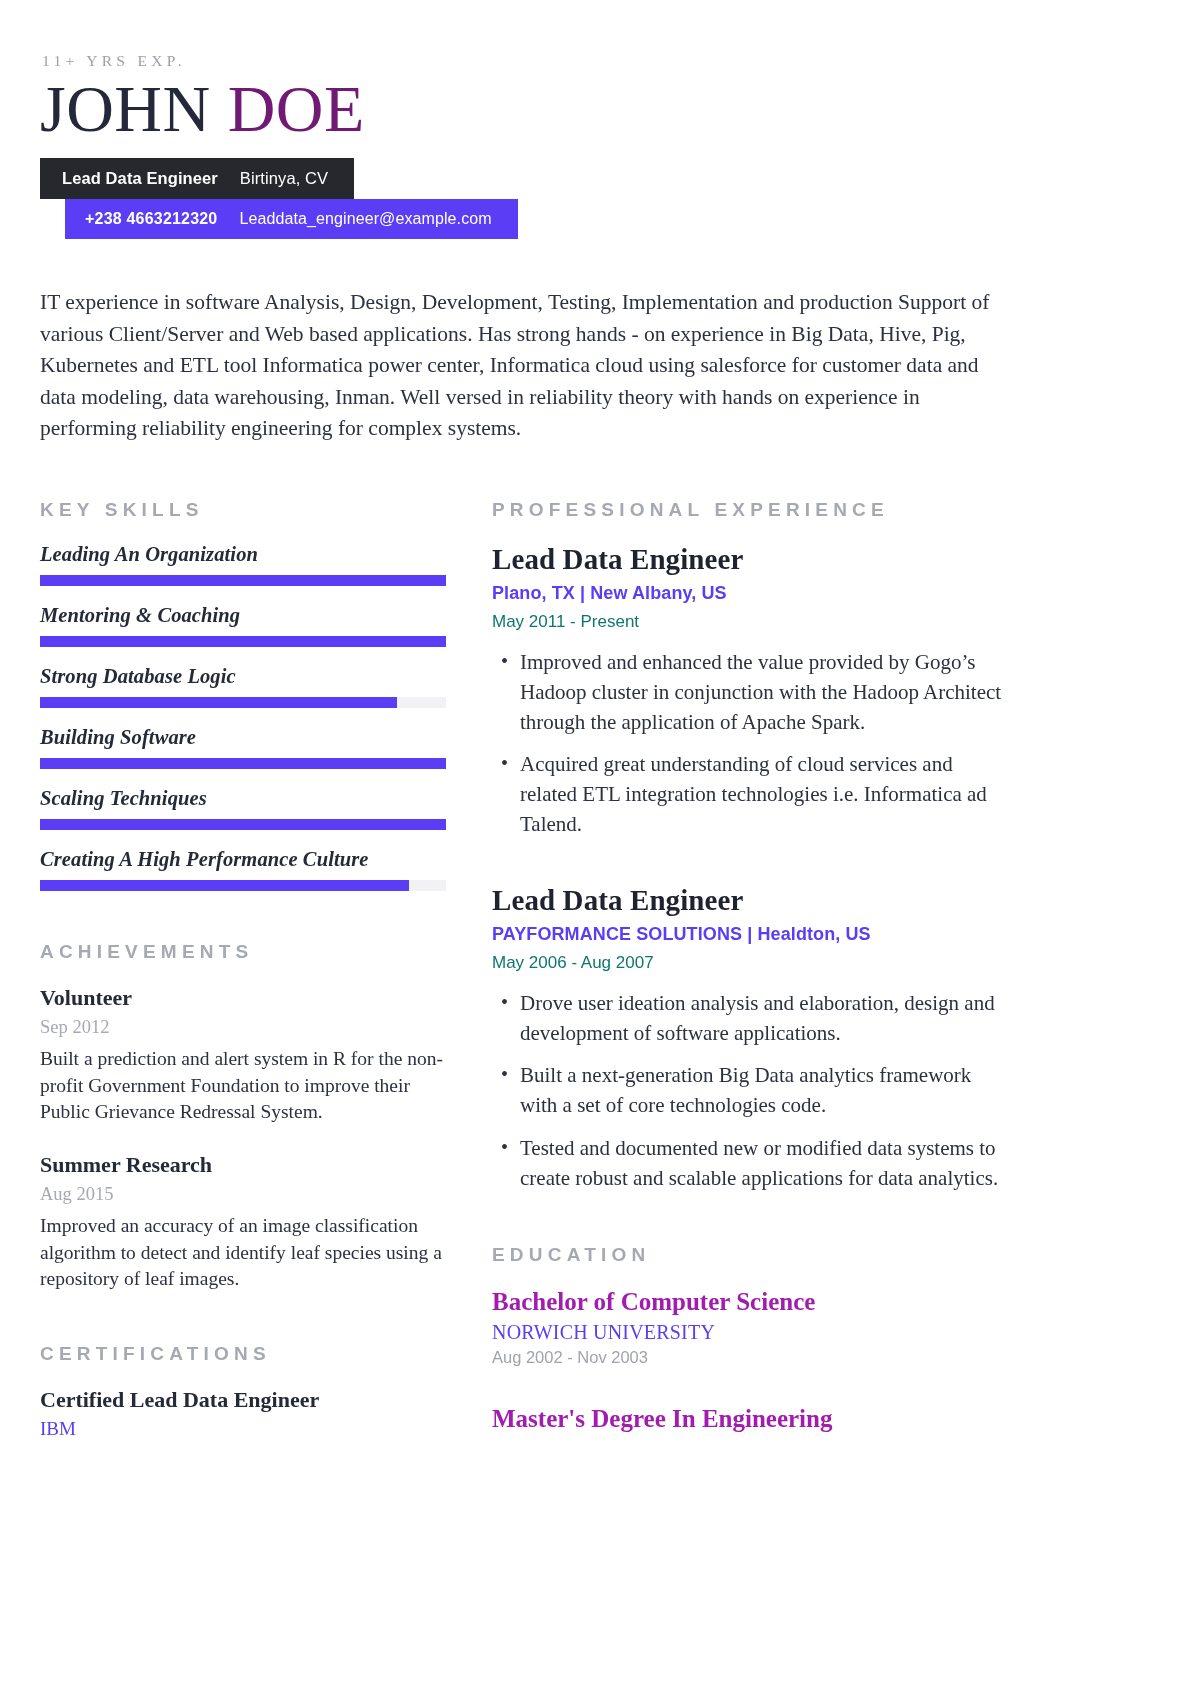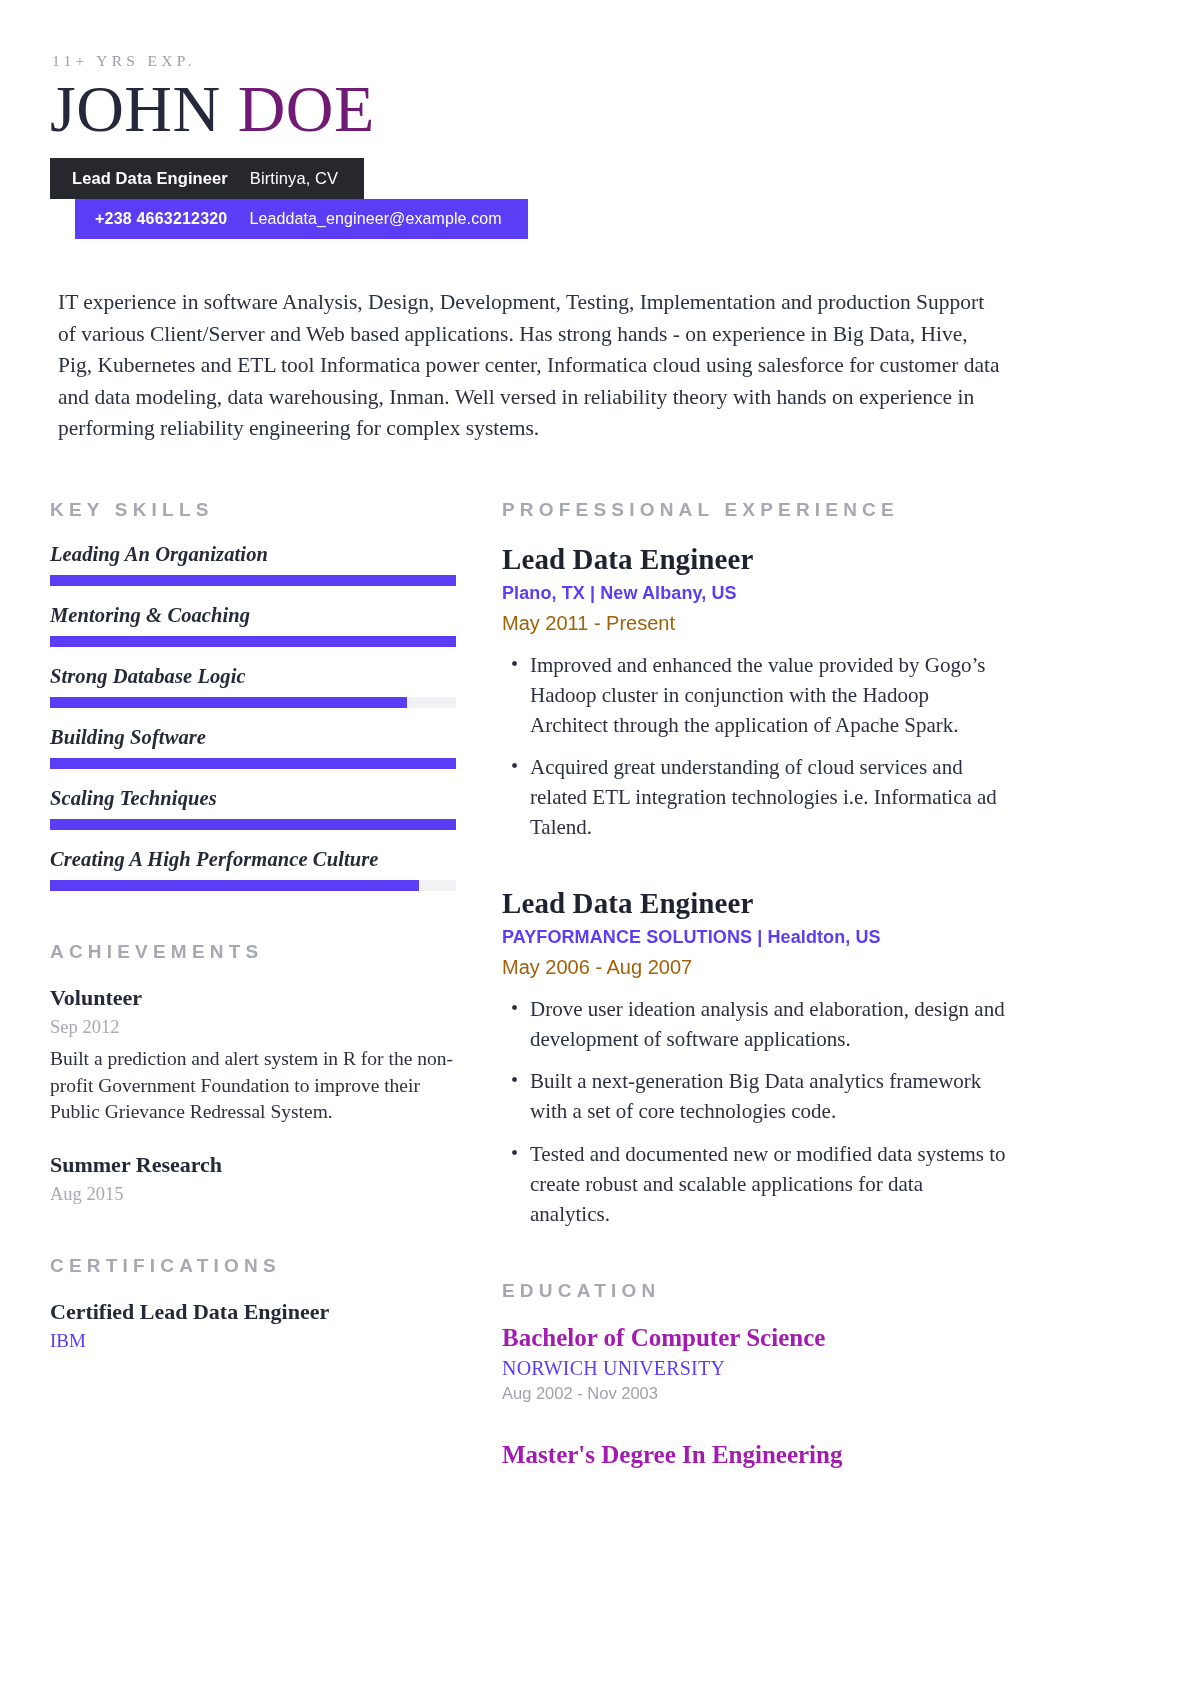--- a/index.html
+++ b/index.html
@@ -11,21 +11,21 @@
     width: 1191px;
     min-height: 1684px;
     font-family: "Liberation Serif", serif;
     color: #2b2f3a;
     -webkit-font-smoothing: antialiased;
   }
   .page {
     width: 1057px;
     min-height: 1684px;
     box-sizing: border-box;
-    padding: 46px 50px 40px 50px;
+    padding: 46px 50px 40px 40px;
     position: relative;
     background: #ffffff;
   }
 
   
   .exp-kicker {
     font-family: "Liberation Serif", serif;
     font-size: 15.5px;
     letter-spacing: 4.3px;
     color: #9b9fa8;
@@ -65,21 +65,21 @@
     padding: 11px 26px 11px 20px;
     gap: 22px;
     font-family: Liberation Sans, sans-serif;
     font-size: 16px;
     margin-left: 25px;
   }
   .contact-bar .phone { font-weight: 700; letter-spacing: 0.2px; }
   .contact-bar .email { font-weight: 400; letter-spacing: 0.1px; }
 
   .summary {
-    margin: 48px 0 0 8px;
+    margin: 48px 0 0 0;
     font-size: 21.5px;
     line-height: 1.47;
     color: #2c3040;
     max-width: 1000px;
   }
 
   
   .columns {
     display: flex;
     margin-top: 54px;
@@ -168,22 +168,22 @@
   .job-org {
     font-family: "Liberation Sans", sans-serif;
     font-weight: 700;
     font-size: 18px;
     color: #5b3df5;
     margin-bottom: 8px;
     letter-spacing: 0.1px;
   }
   .job-date {
     font-family: "Liberation Sans", sans-serif;
-    font-size: 20px;
-    color: #a16207;
+    font-size: 17px;
+    color: #0f766e;
     margin-bottom: 16px;
   }
   ul.bullets {
     margin: 0;
     padding-left: 26px;
     list-style: none;
   }
   ul.bullets li {
     position: relative;
     font-size: 21px;
@@ -306,20 +306,21 @@
 
         <div class="ach">
           <div class="ach-title">Volunteer</div>
           <div class="ach-date">Sep 2012</div>
           <div class="ach-desc">Built a prediction and alert system in R for the non-profit Government Foundation to improve their Public Grievance Redressal System.</div>
         </div>
 
         <div class="ach">
           <div class="ach-title">Summer Research</div>
           <div class="ach-date">Aug 2015</div>
+          <div class="ach-desc">Improved an accuracy of an image classification algorithm to detect and identify leaf species using a repository of leaf images.</div>
         </div>
       </div>
 
       <div class="section-block">
         <div class="section-head">CERTIFICATIONS</div>
         <div>
           <div class="cert-title">Certified Lead Data Engineer</div>
           <div class="cert-issuer">IBM</div>
         </div>
       </div>

